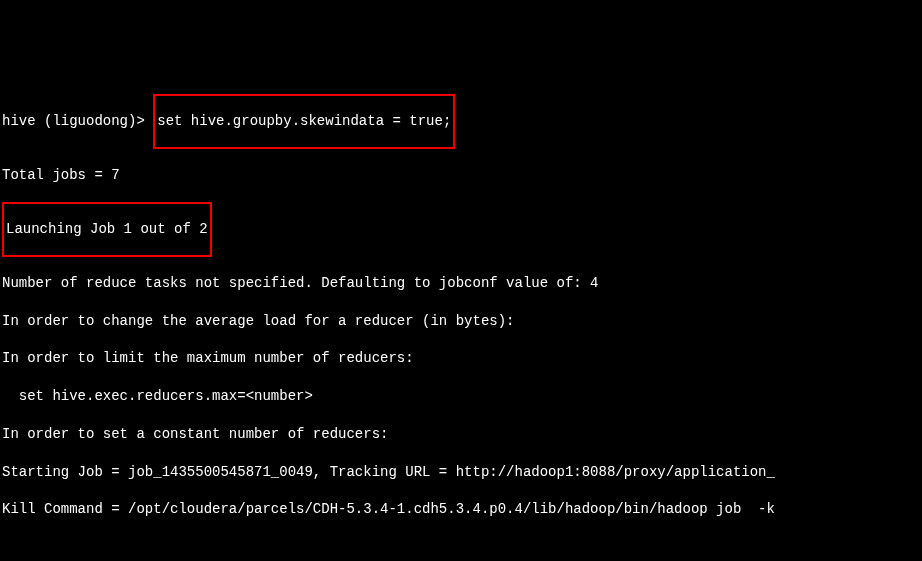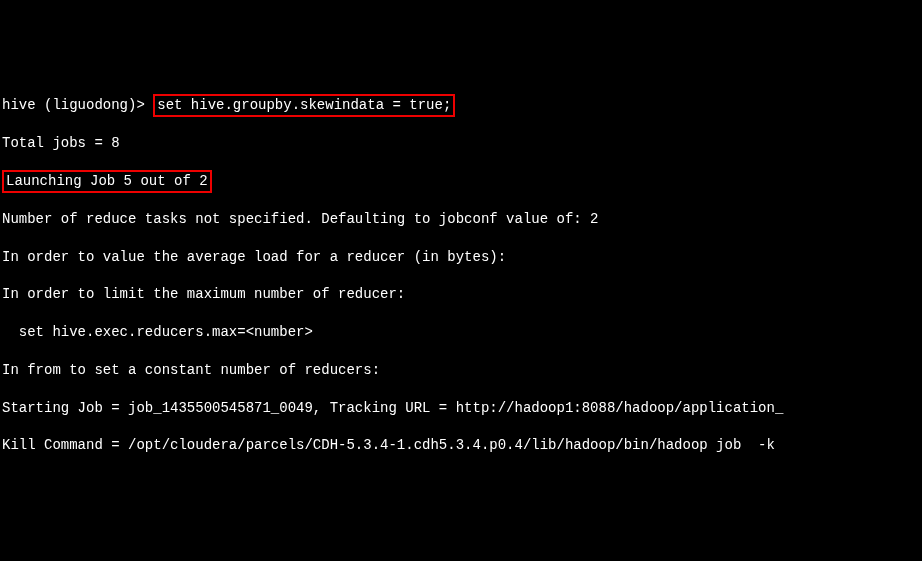--- a/index.html
+++ b/index.html
@@ -17,40 +17,40 @@
   }
   .term {
     padding: 2px 0 0 2px;
   }
   .line {
     display: block;
   }
   .box-red {
     border: 2px solid #e00;
     display: inline-block;
-    padding: 0 2px;
+    padding: 16px 2px;
     margin: -2px 0;
     text-align: center;
   }
 </style>
 </head>
 <body>
 
 
 
 <div class="term">
 <span class="line"><span>hive (liguodong)&gt; </span><span class="box-red">set hive.groupby.skewindata = true;</span></span>
-<span class="line">Total jobs = 8</span>
-<span class="line"><span class="box-red">Launching Job 5 out of 2</span></span>
-<span class="line">Number of reduce tasks not specified. Defaulting to jobconf value of: 2</span>
-<span class="line">In order to value the average load for a reducer (in bytes):</span>
-<span class="line">In order to limit the maximum number of reducer:</span>
+<span class="line">Total jobs = 7</span>
+<span class="line"><span class="box-red">Launching Job 1 out of 2</span></span>
+<span class="line">Number of reduce tasks not specified. Defaulting to jobconf value of: 4</span>
+<span class="line">In order to change the average load for a reducer (in bytes):</span>
+<span class="line">In order to limit the maximum number of reducers:</span>
 <span class="line">  set hive.exec.reducers.max=&lt;number&gt;</span>
-<span class="line">In from to set a constant number of reducers:</span>
-<span class="line">Starting Job = job_1435500545871_0049, Tracking URL = http://hadoop1:8088/hadoop/application_</span>
+<span class="line">In order to set a constant number of reducers:</span>
+<span class="line">Starting Job = job_1435500545871_0049, Tracking URL = http://hadoop1:8088/proxy/application_</span>
 <span class="line">Kill Command = /opt/cloudera/parcels/CDH-5.3.4-1.cdh5.3.4.p0.4/lib/hadoop/bin/hadoop job  -k</span>
 
 
 
 
 
 
 
 
 

